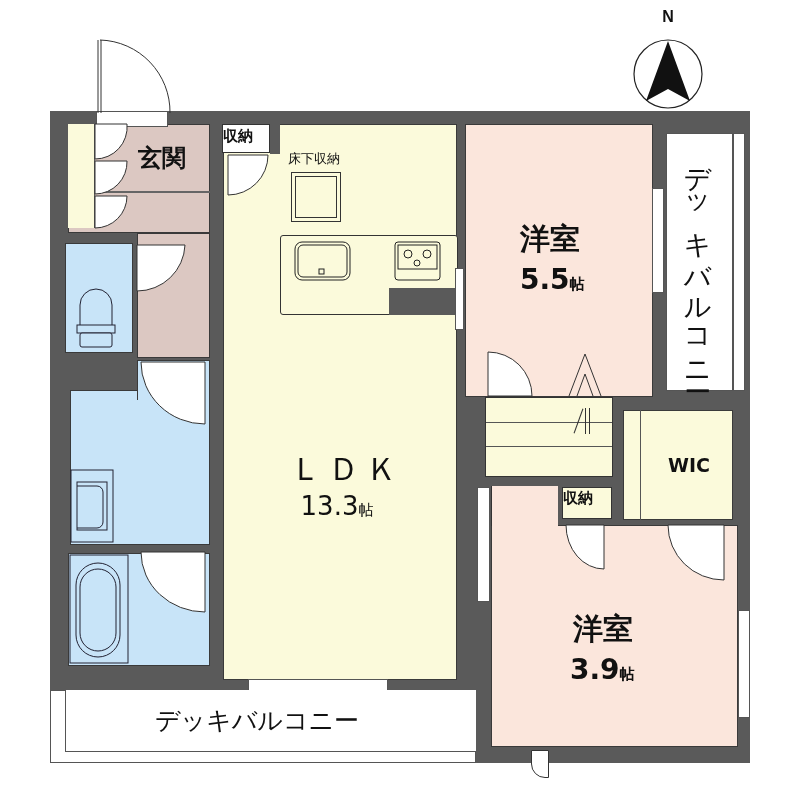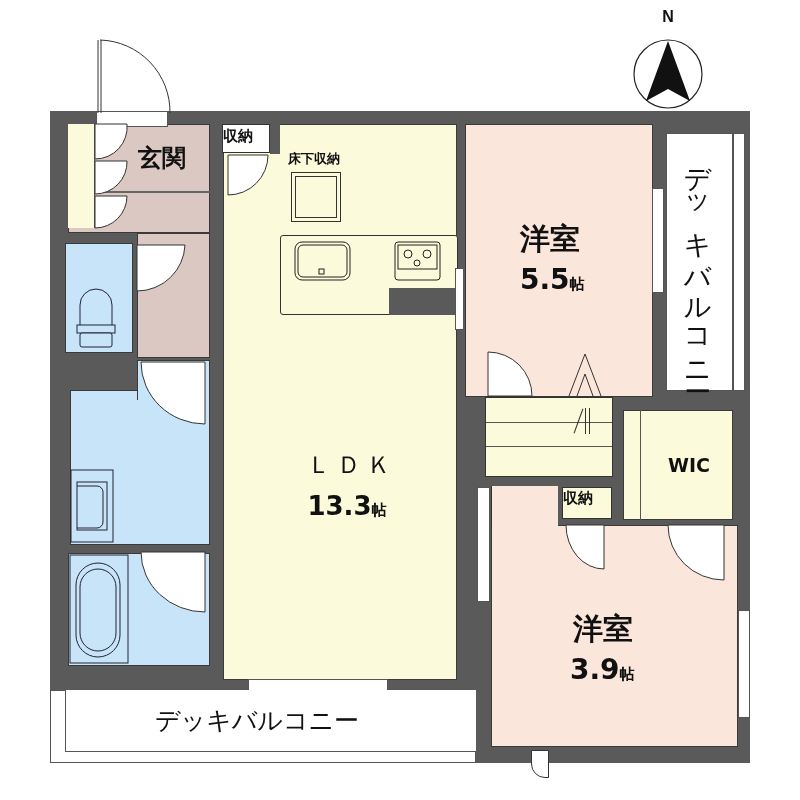--- a/index.html
+++ b/index.html
@@ -84,42 +84,42 @@
 
 <div class="abs room" style="left:223px;top:124px;width:234px;height:556px;background:#fbfadb;"></div>
 <div class="abs wall" style="left:210px;top:124px;width:13px;height:30px;"></div>
 <div class="abs wall" style="left:270px;top:124px;width:10px;height:30px;"></div>
 <div class="abs" style="left:222px;top:124px;width:48px;height:29px;background:#fff;border:1px solid #333;"></div>
 <div class="lbl" style="left:223px;top:128px;font-size:15px;">収納</div>
 <svg width="45" height="45" style="left:228px;top:155px;">
   <path d="M0,0 L40,0 A40,40 0 0 1 0,40 Z" fill="#fff" stroke="#333" stroke-width="1"></path>
 </svg>
 
-<div class="lbl" style="left:288px;top:152px;font-size:13px;font-weight:bold;text-align:right;">床下収納</div>
+<div class="lbl" style="left:288px;top:152px;font-size:13px;font-weight:normal;text-align:right;">床下収納</div>
 <div class="abs" style="left:291px;top:172px;width:50px;height:50px;border:1px solid #333;">
   <div class="abs" style="left:3px;top:3px;width:42px;height:42px;border:1px solid #333;"></div>
 </div>
 
 <div class="abs" style="left:280px;top:235px;width:178px;height:80px;border:1px solid #333;border-radius:3px;background:#fbfadb;"></div>
 <svg width="60" height="45" style="left:295px;top:242px;">
   <rect x="0" y="0" width="55" height="38" rx="7" fill="none" stroke="#222" stroke-width="1"></rect>
   <rect x="3" y="3" width="49" height="32" rx="5" fill="none" stroke="#222" stroke-width="1"></rect>
   <rect x="24" y="27" width="5" height="5" fill="none" stroke="#222" stroke-width="1"></rect>
 </svg>
 <svg width="50" height="45" style="left:395px;top:242px;">
   <rect x="0" y="0" width="45" height="38" rx="3" fill="none" stroke="#222" stroke-width="1"></rect>
   <rect x="3" y="3" width="39" height="24" fill="none" stroke="#222" stroke-width="1"></rect>
   <circle cx="13" cy="12" r="4" fill="none" stroke="#222"></circle>
   <circle cx="32" cy="12" r="4" fill="none" stroke="#222"></circle>
   <circle cx="22" cy="21" r="3" fill="none" stroke="#222"></circle>
 </svg>
 <div class="abs wall" style="left:389px;top:288px;width:68px;height:27px;"></div>
 
-<div class="lbl" style="left:290px;top:452px;width:110px;font-size:24px;font-weight:normal;letter-spacing:6px;margin-left:7px;">ＬＤＫ</div>
-<div class="lbl" style="left:292px;top:492px;width:110px;font-size:26px;font-weight:bold;">
+<div class="lbl" style="left:290px;top:452px;width:110px;font-size:32px;font-weight:normal;letter-spacing:6px;">ＬＤＫ</div>
+<div class="lbl" style="left:282px;top:492px;width:110px;font-size:26px;font-weight:normal;">
   <span>13.3</span><span style="font-size:15px;">帖</span>
 </div>
 
 <div class="abs win" style="left:248px;top:679px;width:140px;height:12px;"></div>
 
 <div class="abs wall" style="left:457px;top:390px;width:170px;height:120px;"></div>
 <div class="abs" style="left:485px;top:397px;width:128px;height:80px;background:#fbfadb;border:1px solid #333;">
   <div class="abs" style="left:0;top:24px;width:100%;border-top:1px solid #555;"></div>
   <div class="abs" style="left:0;top:48px;width:100%;border-top:1px solid #555;"></div>
   <div class="abs" style="left:92px;top:10px;width:1px;height:26px;background:#333;transform:rotate(20deg);"></div>

